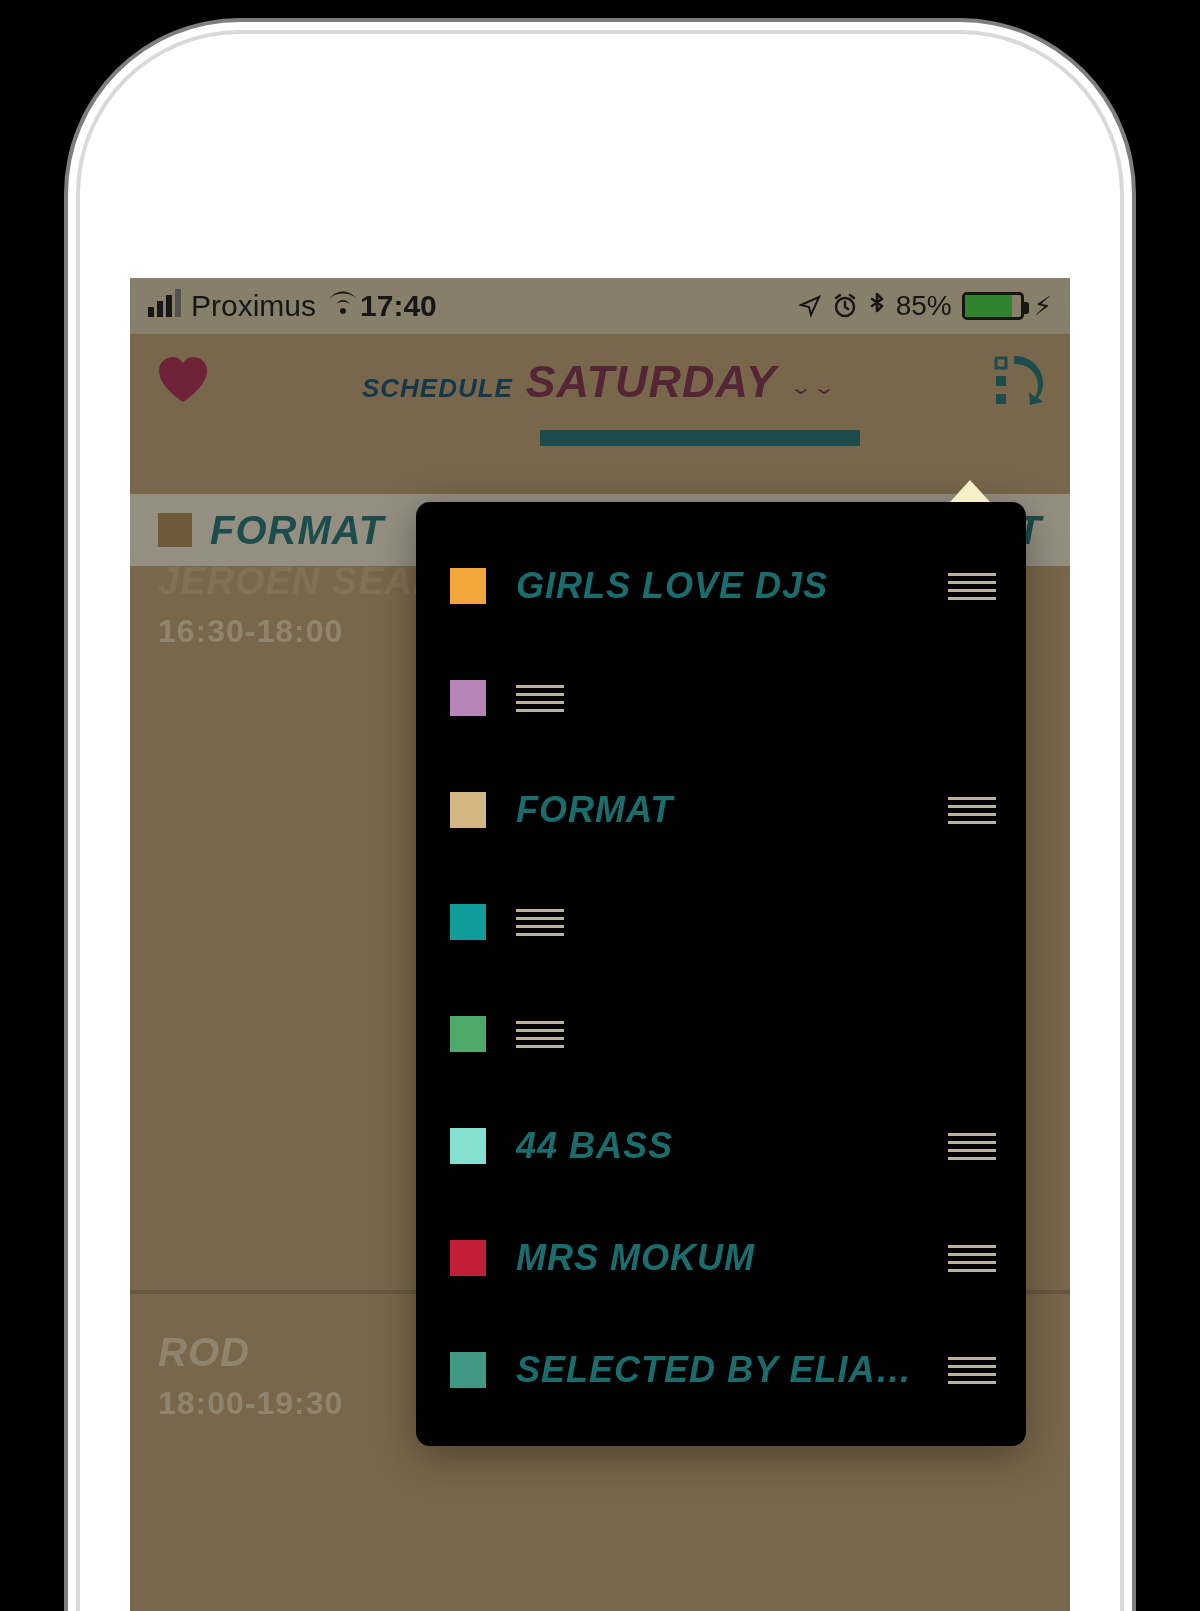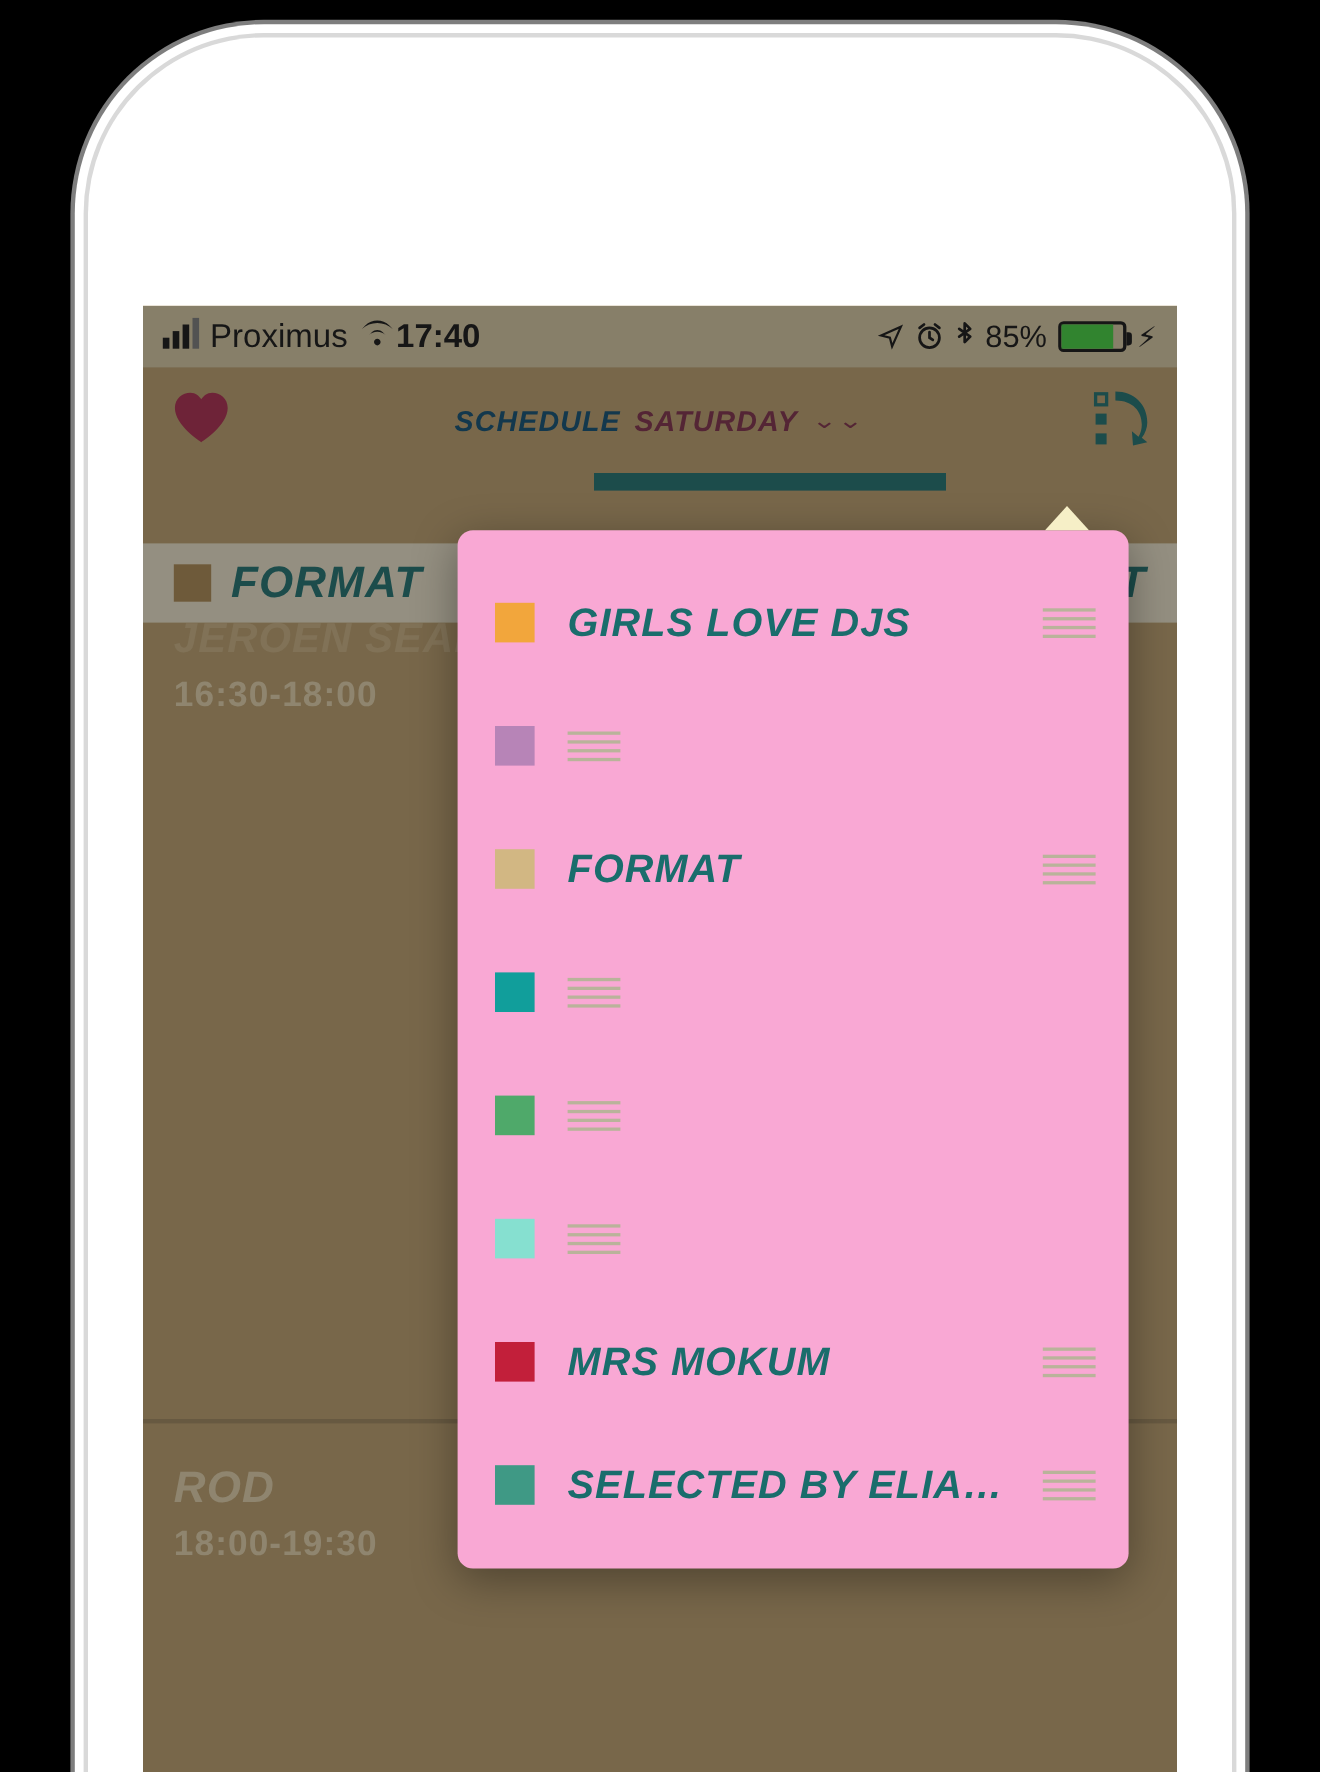--- a/index.html
+++ b/index.html
@@ -60,21 +60,21 @@
   
   .app-header {
     height: 96px;
     display: flex; align-items: center;
     padding: 0 26px;
     gap: 20px;
   }
   .heart { color: #a8274a; }
   .header-title { flex:1; text-align:center; font-family: "Arial Black", Arial, sans-serif; }
   .header-title .t1 { color:#0c4a6e; font-weight:900; font-size:26px; letter-spacing:1px; font-style:italic; }
-  .header-title .t2 { color:#7a2a45; font-weight:900; font-size:26px; letter-spacing:1px; font-style:italic; margin-left:8px;}
+  .header-title .t2 { color:#7a2a45; font-weight:900; font-size:45px; letter-spacing:1px; font-style:italic; margin-left:8px;}
   .header-title .chev { color:#7a2a45; font-size:28px; margin-left:8px; display:inline-block; transform:scaleY(0.7);}
   .toggle-icon { color:#1a6d6c; }
 
   
   .header-accent {
     height: 16px;
     margin: 0 26px 0 410px;
     width: 320px;
     background: #1a6d6c;
   }
@@ -96,23 +96,23 @@
   
   .sched-body { padding: 0 28px; color:#e6d6b3; font-family:"Arial Black",Arial,sans-serif; }
   .artist-faint { font-size:38px; font-weight:900; font-style:italic; color:rgba(230,210,170,0.35); letter-spacing:1px; margin-top:-6px;}
   .time { font-size:32px; font-weight:700; color:#e0cfa9; letter-spacing:1px; margin-top:10px;}
   .divider { height:4px; background:rgba(0,0,0,0.15); margin: 0 -28px; }
   .slot2-title { font-size:40px; font-weight:900; font-style:italic; color:#e0cfa9; letter-spacing:1px;}
 
   
   .popover {
     position: absolute;
-    left: 286px; top: 204px;
+    left: 286px; top: 224px;
     width: 610px;
-    background: #f9a8d4;
+    background: #000000;
     border-radius: 14px;
     box-shadow: 0 10px 40px rgba(0,0,0,0.35);
     padding: 28px 0 20px 0;
     z-index: 50;
   }
   .popover::before {
     content:"";
     position:absolute;
     top:-22px; right:36px;
     border-left: 20px solid transparent;
@@ -272,20 +272,21 @@
           <span class="sw" style="background:#4fa96a"></span>
           <span class="drag">
               <span></span>
               <span></span>
               <span></span>
               <span></span>
             </span>
         </div>
         <div class="pop-item">
           <span class="sw" style="background:#86e0d0"></span>
+          <span class="label">44 BASS</span>
           <span class="drag">
               <span></span>
               <span></span>
               <span></span>
               <span></span>
             </span>
         </div>
         <div class="pop-item">
           <span class="sw" style="background:#c21f3a"></span>
           <span class="label">MRS MOKUM</span>

